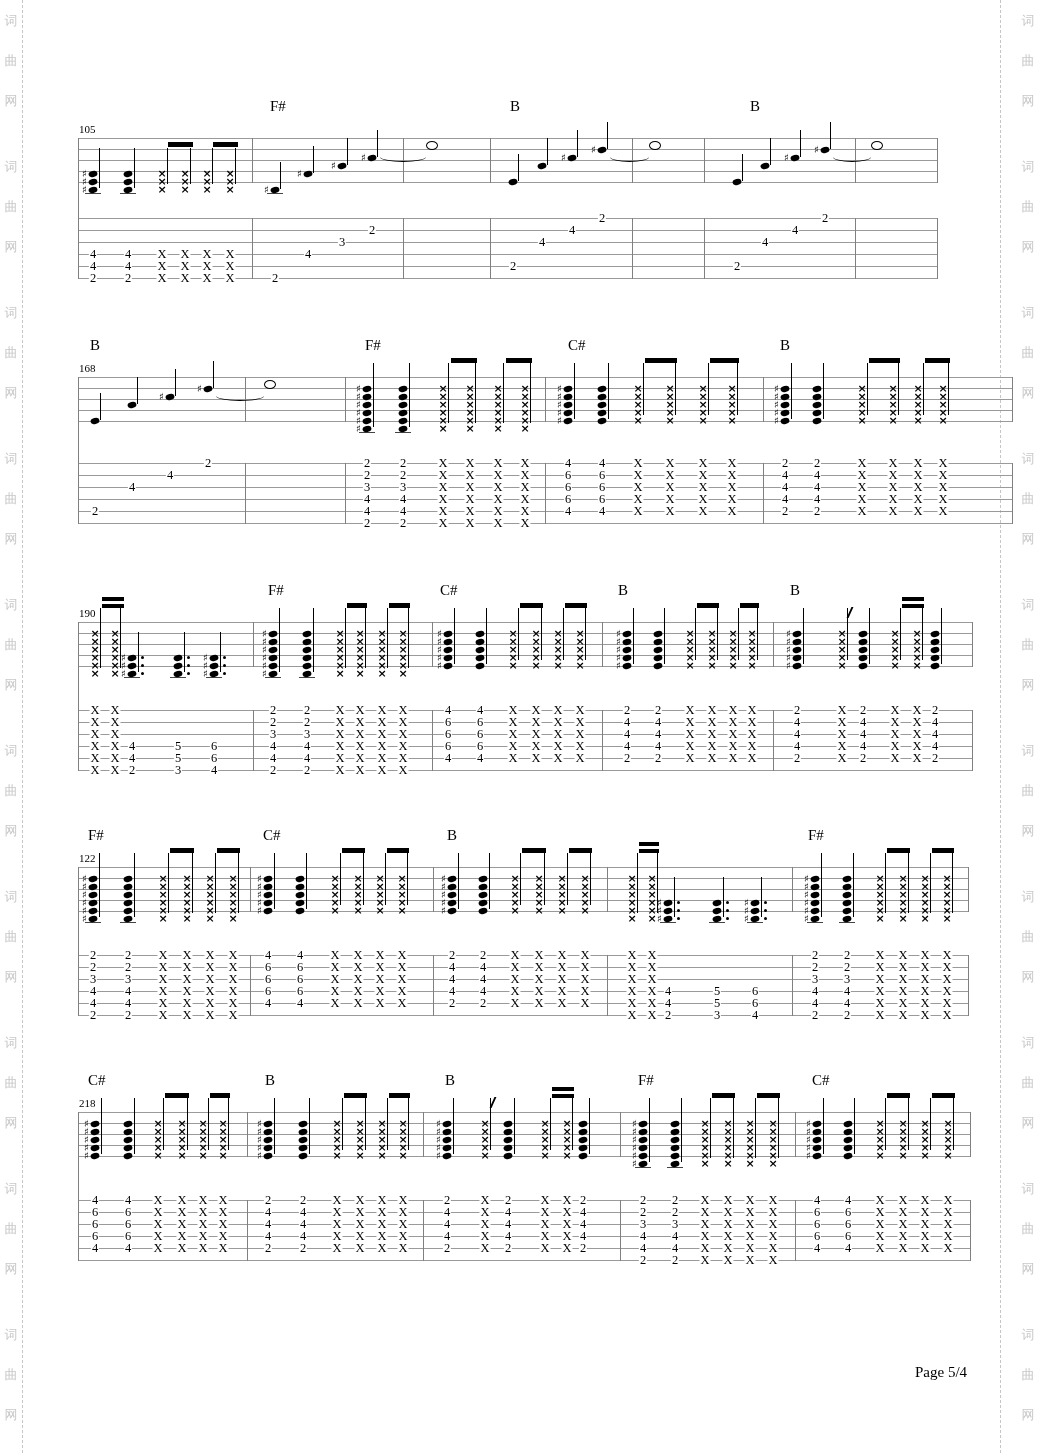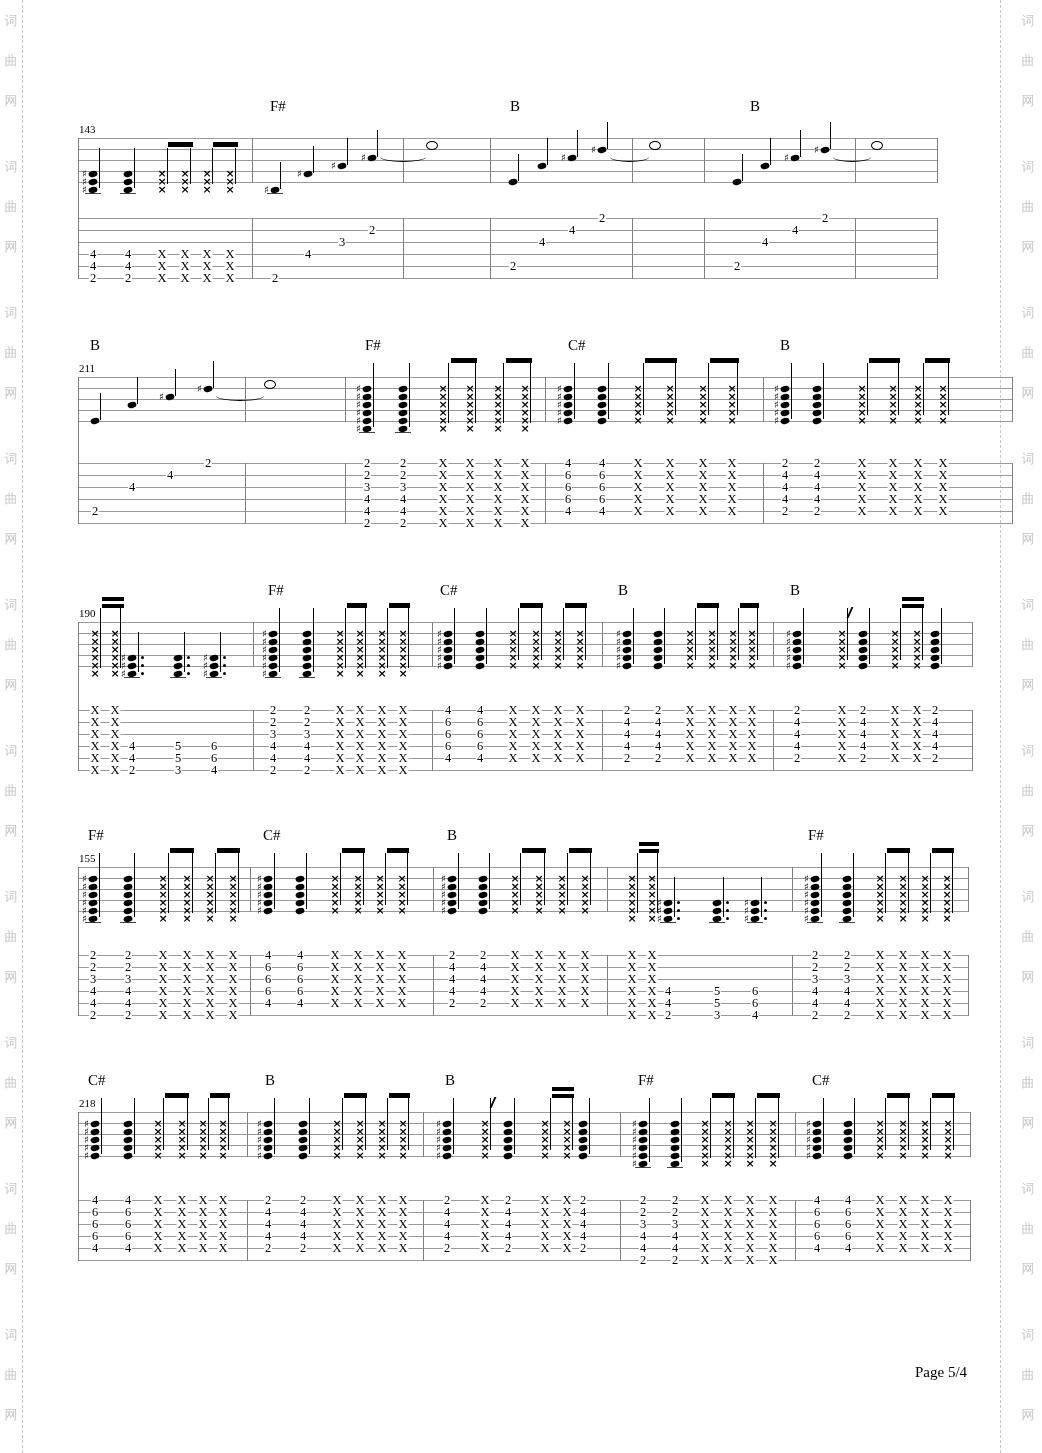--- a/index.html
+++ b/index.html
@@ -166,21 +166,21 @@
       <div class="vline" style="left: 490px; top: 218px; height: 61px;"></div>
       <div class="vline" style="left: 632px; top: 138px; height: 45px;"></div>
       <div class="vline" style="left: 632px; top: 218px; height: 61px;"></div>
       <div class="vline" style="left: 704px; top: 138px; height: 45px;"></div>
       <div class="vline" style="left: 704px; top: 218px; height: 61px;"></div>
       <div class="vline" style="left: 855px; top: 138px; height: 45px;"></div>
       <div class="vline" style="left: 855px; top: 218px; height: 61px;"></div>
       <div class="vline" style="left: 937px; top: 138px; height: 45px;"></div>
       <div class="vline" style="left: 937px; top: 218px; height: 61px;"></div>
       <div class="vline" style="left: 78px; top: 138px; height: 140px;"></div>
-      <div class="mnum" style="left: 79px; top: 123px;">143</div>
+      <div class="mnum" style="left: 79px; top: 123px;">105</div>
       <div class="clabel" style="left: 270px; top: 98px;">F#</div>
       <div class="clabel" style="left: 510px; top: 98px;">B</div>
       <div class="clabel" style="left: 750px; top: 98px;">B</div>
       <div class="beam" style="left: 168px; top: 142px; width: 25px; height: 5px;"></div>
       <div class="beam" style="left: 213px; top: 142px; width: 25px; height: 5px;"></div>
       <div class="tnum" style="left: 93px; top: 248px;">4</div>
       <div class="dot" style="left: 93px; top: 174px;"></div>
       <div class="sharp" style="left: 82px; top: 168px;">♯</div>
       <div class="tnum" style="left: 93px; top: 260px;">4</div>
       <div class="dot" style="left: 93px; top: 182px;"></div>
@@ -294,21 +294,21 @@
       <div class="vline" style="left: 245px; top: 463px; height: 61px;"></div>
       <div class="vline" style="left: 345px; top: 377px; height: 45px;"></div>
       <div class="vline" style="left: 345px; top: 463px; height: 61px;"></div>
       <div class="vline" style="left: 545px; top: 377px; height: 45px;"></div>
       <div class="vline" style="left: 545px; top: 463px; height: 61px;"></div>
       <div class="vline" style="left: 763px; top: 377px; height: 45px;"></div>
       <div class="vline" style="left: 763px; top: 463px; height: 61px;"></div>
       <div class="vline" style="left: 1012px; top: 377px; height: 45px;"></div>
       <div class="vline" style="left: 1012px; top: 463px; height: 61px;"></div>
       <div class="vline" style="left: 78px; top: 377px; height: 146px;"></div>
-      <div class="mnum" style="left: 79px; top: 362px;">211</div>
+      <div class="mnum" style="left: 79px; top: 362px;">168</div>
       <div class="clabel" style="left: 90px; top: 337px;">B</div>
       <div class="clabel" style="left: 365px; top: 337px;">F#</div>
       <div class="clabel" style="left: 568px; top: 337px;">C#</div>
       <div class="clabel" style="left: 780px; top: 337px;">B</div>
       <div class="beam" style="left: 451px; top: 358px; width: 26px; height: 5px;"></div>
       <div class="beam" style="left: 506px; top: 358px; width: 26px; height: 5px;"></div>
       <div class="beam" style="left: 645px; top: 358px; width: 32px; height: 5px;"></div>
       <div class="beam" style="left: 710px; top: 358px; width: 29px; height: 5px;"></div>
       <div class="beam" style="left: 869px; top: 358px; width: 31px; height: 5px;"></div>
       <div class="beam" style="left: 925px; top: 358px; width: 25px; height: 5px;"></div>
@@ -977,21 +977,21 @@
       <div class="vline" style="left: 250px; top: 955px; height: 61px;"></div>
       <div class="vline" style="left: 433px; top: 867px; height: 45px;"></div>
       <div class="vline" style="left: 433px; top: 955px; height: 61px;"></div>
       <div class="vline" style="left: 607px; top: 867px; height: 45px;"></div>
       <div class="vline" style="left: 607px; top: 955px; height: 61px;"></div>
       <div class="vline" style="left: 792px; top: 867px; height: 45px;"></div>
       <div class="vline" style="left: 792px; top: 955px; height: 61px;"></div>
       <div class="vline" style="left: 968px; top: 867px; height: 45px;"></div>
       <div class="vline" style="left: 968px; top: 955px; height: 61px;"></div>
       <div class="vline" style="left: 78px; top: 867px; height: 148px;"></div>
-      <div class="mnum" style="left: 79px; top: 852px;">155</div>
+      <div class="mnum" style="left: 79px; top: 852px;">122</div>
       <div class="clabel" style="left: 88px; top: 827px;">F#</div>
       <div class="clabel" style="left: 263px; top: 827px;">C#</div>
       <div class="clabel" style="left: 447px; top: 827px;">B</div>
       <div class="clabel" style="left: 808px; top: 827px;">F#</div>
       <div class="beam" style="left: 170px; top: 848px; width: 24px; height: 5px;"></div>
       <div class="beam" style="left: 217px; top: 848px; width: 23px; height: 5px;"></div>
       <div class="beam" style="left: 342px; top: 848px; width: 23px; height: 5px;"></div>
       <div class="beam" style="left: 387px; top: 848px; width: 22px; height: 5px;"></div>
       <div class="beam" style="left: 522px; top: 848px; width: 24px; height: 5px;"></div>
       <div class="beam" style="left: 569px; top: 848px; width: 23px; height: 5px;"></div>

